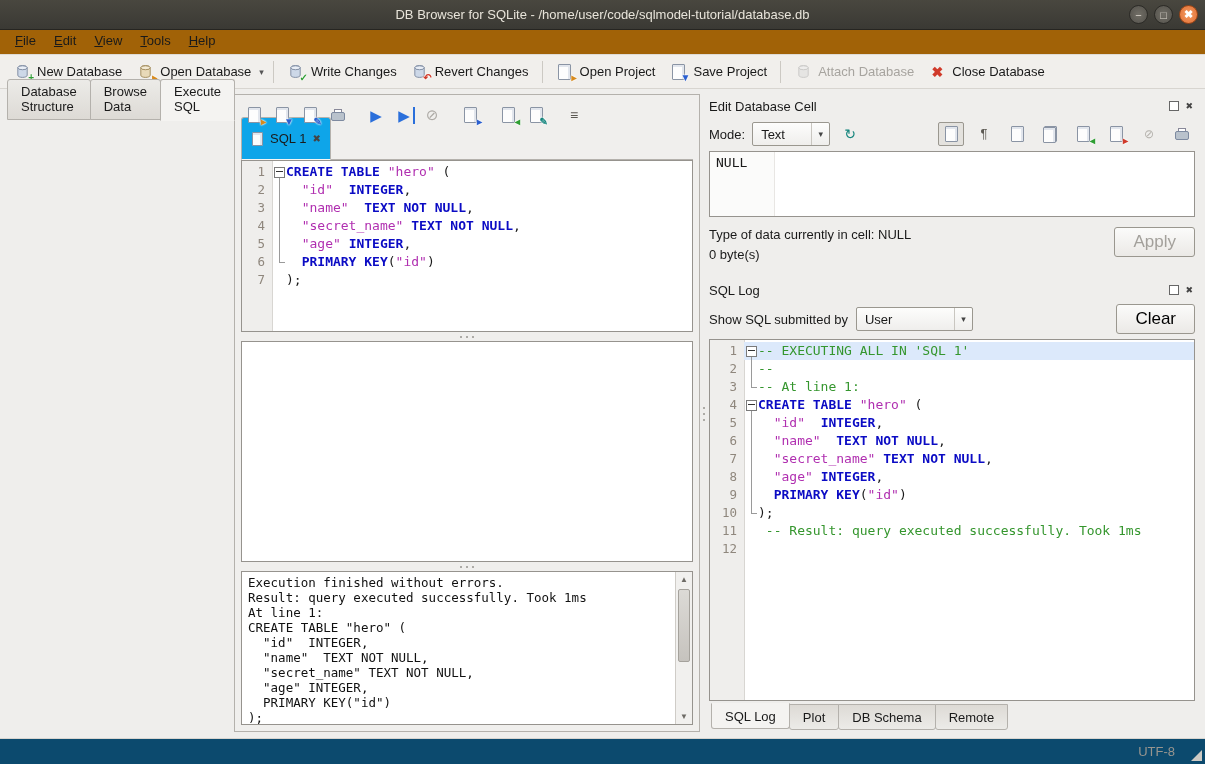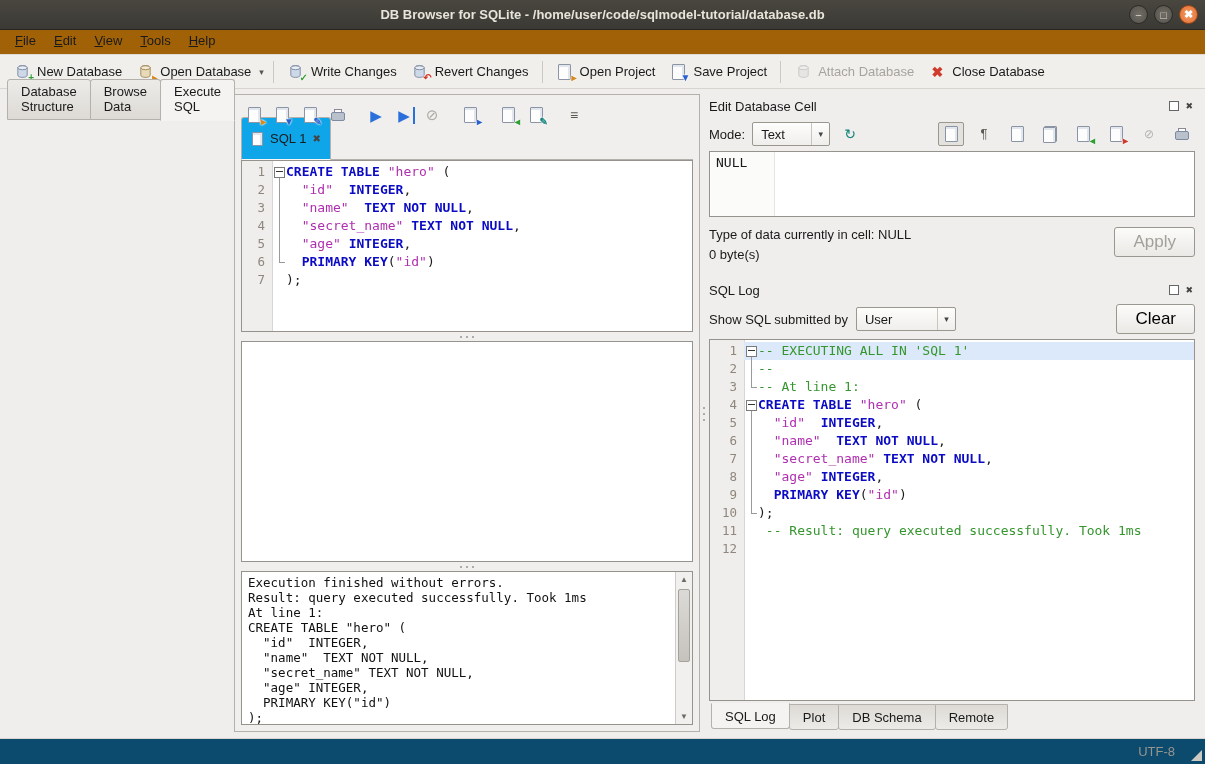--- a/index.html
+++ b/index.html
@@ -1,21 +1,21 @@
 <!DOCTYPE html>
 <html><head>
 <meta charset="utf-8">
 <style>
   html,body{margin:0;padding:0;}
   body{width:1205px;height:764px;overflow:hidden;font-family:"Liberation Sans",sans-serif;font-size:13px;color:#1a1a1a;background:#efeeec;}
   .window{width:100%;height:100%;display:flex;flex-direction:column;}
 
   
   .titlebar{height:30px;flex:0 0 30px;background:linear-gradient(#49473f,#3a3934);display:flex;align-items:center;justify-content:center;position:relative;border-bottom:1px solid #262521;box-sizing:border-box;}
-  .titlebar .title{color:#e8e4da;font-weight:bold;font-size:13px;}
+  .titlebar .title{color:#e8e4da;font-weight:normal;font-size:13px;}
   .win-controls{position:absolute;right:7px;top:5px;display:flex;gap:6px;}
   .wbtn{width:19px;height:19px;border-radius:50%;display:flex;align-items:center;justify-content:center;font-size:11px;color:#ddd8cf;background:radial-gradient(#716e66,#53514b);border:1px solid #2b2a26;box-sizing:border-box;cursor:default;}
   .wbtn.close{background:radial-gradient(#f59d64,#e06e33);border-color:#9c4516;color:#fff;font-weight:bold;}
 
   
   .menubar{height:25px;flex:0 0 25px;background:#a16207;display:flex;align-items:flex-start;padding-left:6px;border-bottom:1px solid #dedbd6;box-sizing:border-box;}
   .menu-item{padding:3px 9px;cursor:default;}
   .menu-item::first-letter{text-decoration:underline;}
 
   
@@ -481,21 +481,21 @@
       <div class="phead" style="margin-top:8px;">
         <span class="ptitle">SQL Log</span>
         <span class="dockicons">
           <span class="sq-out"></span>
           <span class="x" style="font-size:9px;color:#444;">✖</span>
         </span>
       </div>
 
       <div class="log-controls">
         <span>Show SQL submitted by</span>
-        <span class="combo" style="width:100px;">
+        <span class="combo" style="width:117px;">
           <span class="cval" style="flex:1;">User</span>
           <span class="carr">▾</span>
         </span>
         <span class="spacer"></span>
         <button class="btn">Clear</button>
       </div>
 
       <div class="log-editor code-area g34">
           <div class="crow">
             <span class="ln">1</span>

